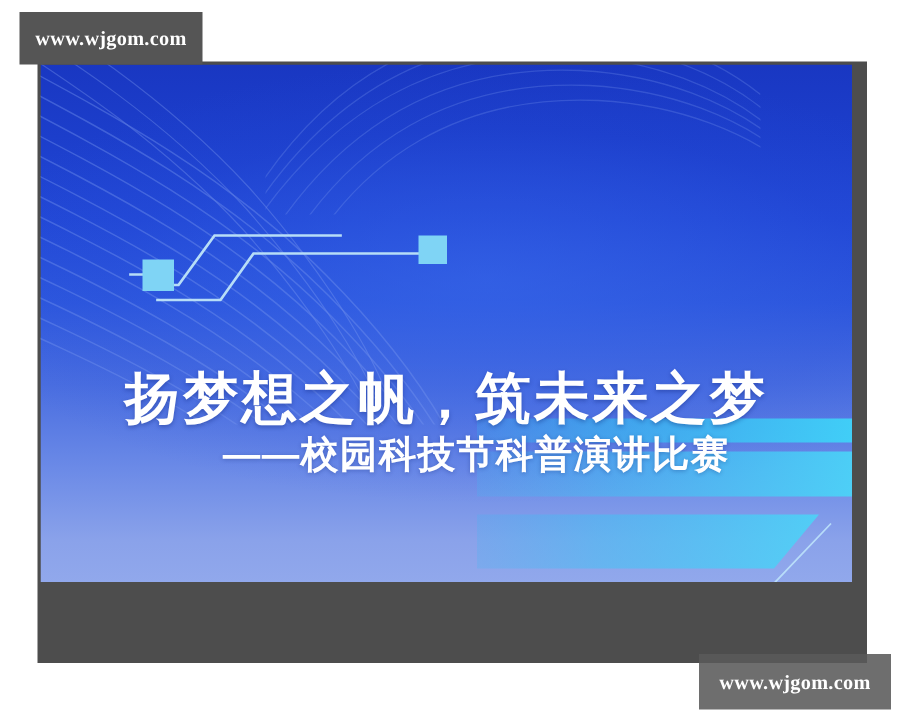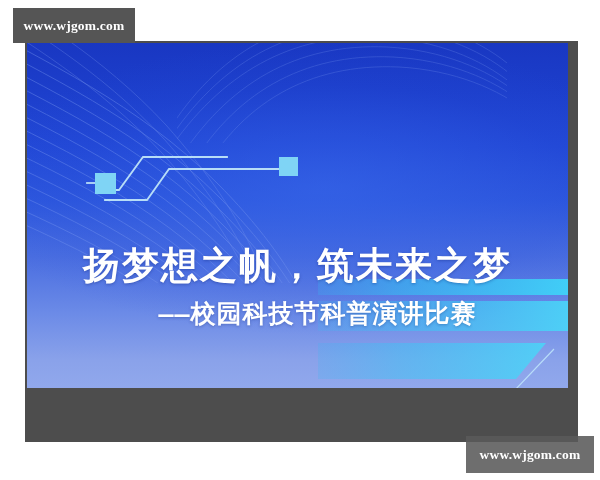--- a/index.html
+++ b/index.html
@@ -68,22 +68,21 @@
     pointer-events:none;
   }
   .slide-title{
     font-family:"DejaVu Sans","Liberation Sans",sans-serif;
     font-size:37px;font-weight:bold;color:#ffffff;
     letter-spacing:2px;line-height:1.15;
     text-shadow:0 1px 3px rgba(10,30,110,.35);
     white-space:nowrap;
   }
   .slide-subtitle{
-    margin-top:13px;
-    font-family:Liberation Mono, monospace;
+    font-family:Liberation Sans, sans-serif;
     font-size:25px;font-weight:bold;color:#ffffff;
     letter-spacing:1px;line-height:1.2;
     text-shadow:0 1px 3px rgba(10,30,110,.30);
     white-space:nowrap;
     padding-left:40px;
   }
 
   
   .wm{
     position:absolute;

